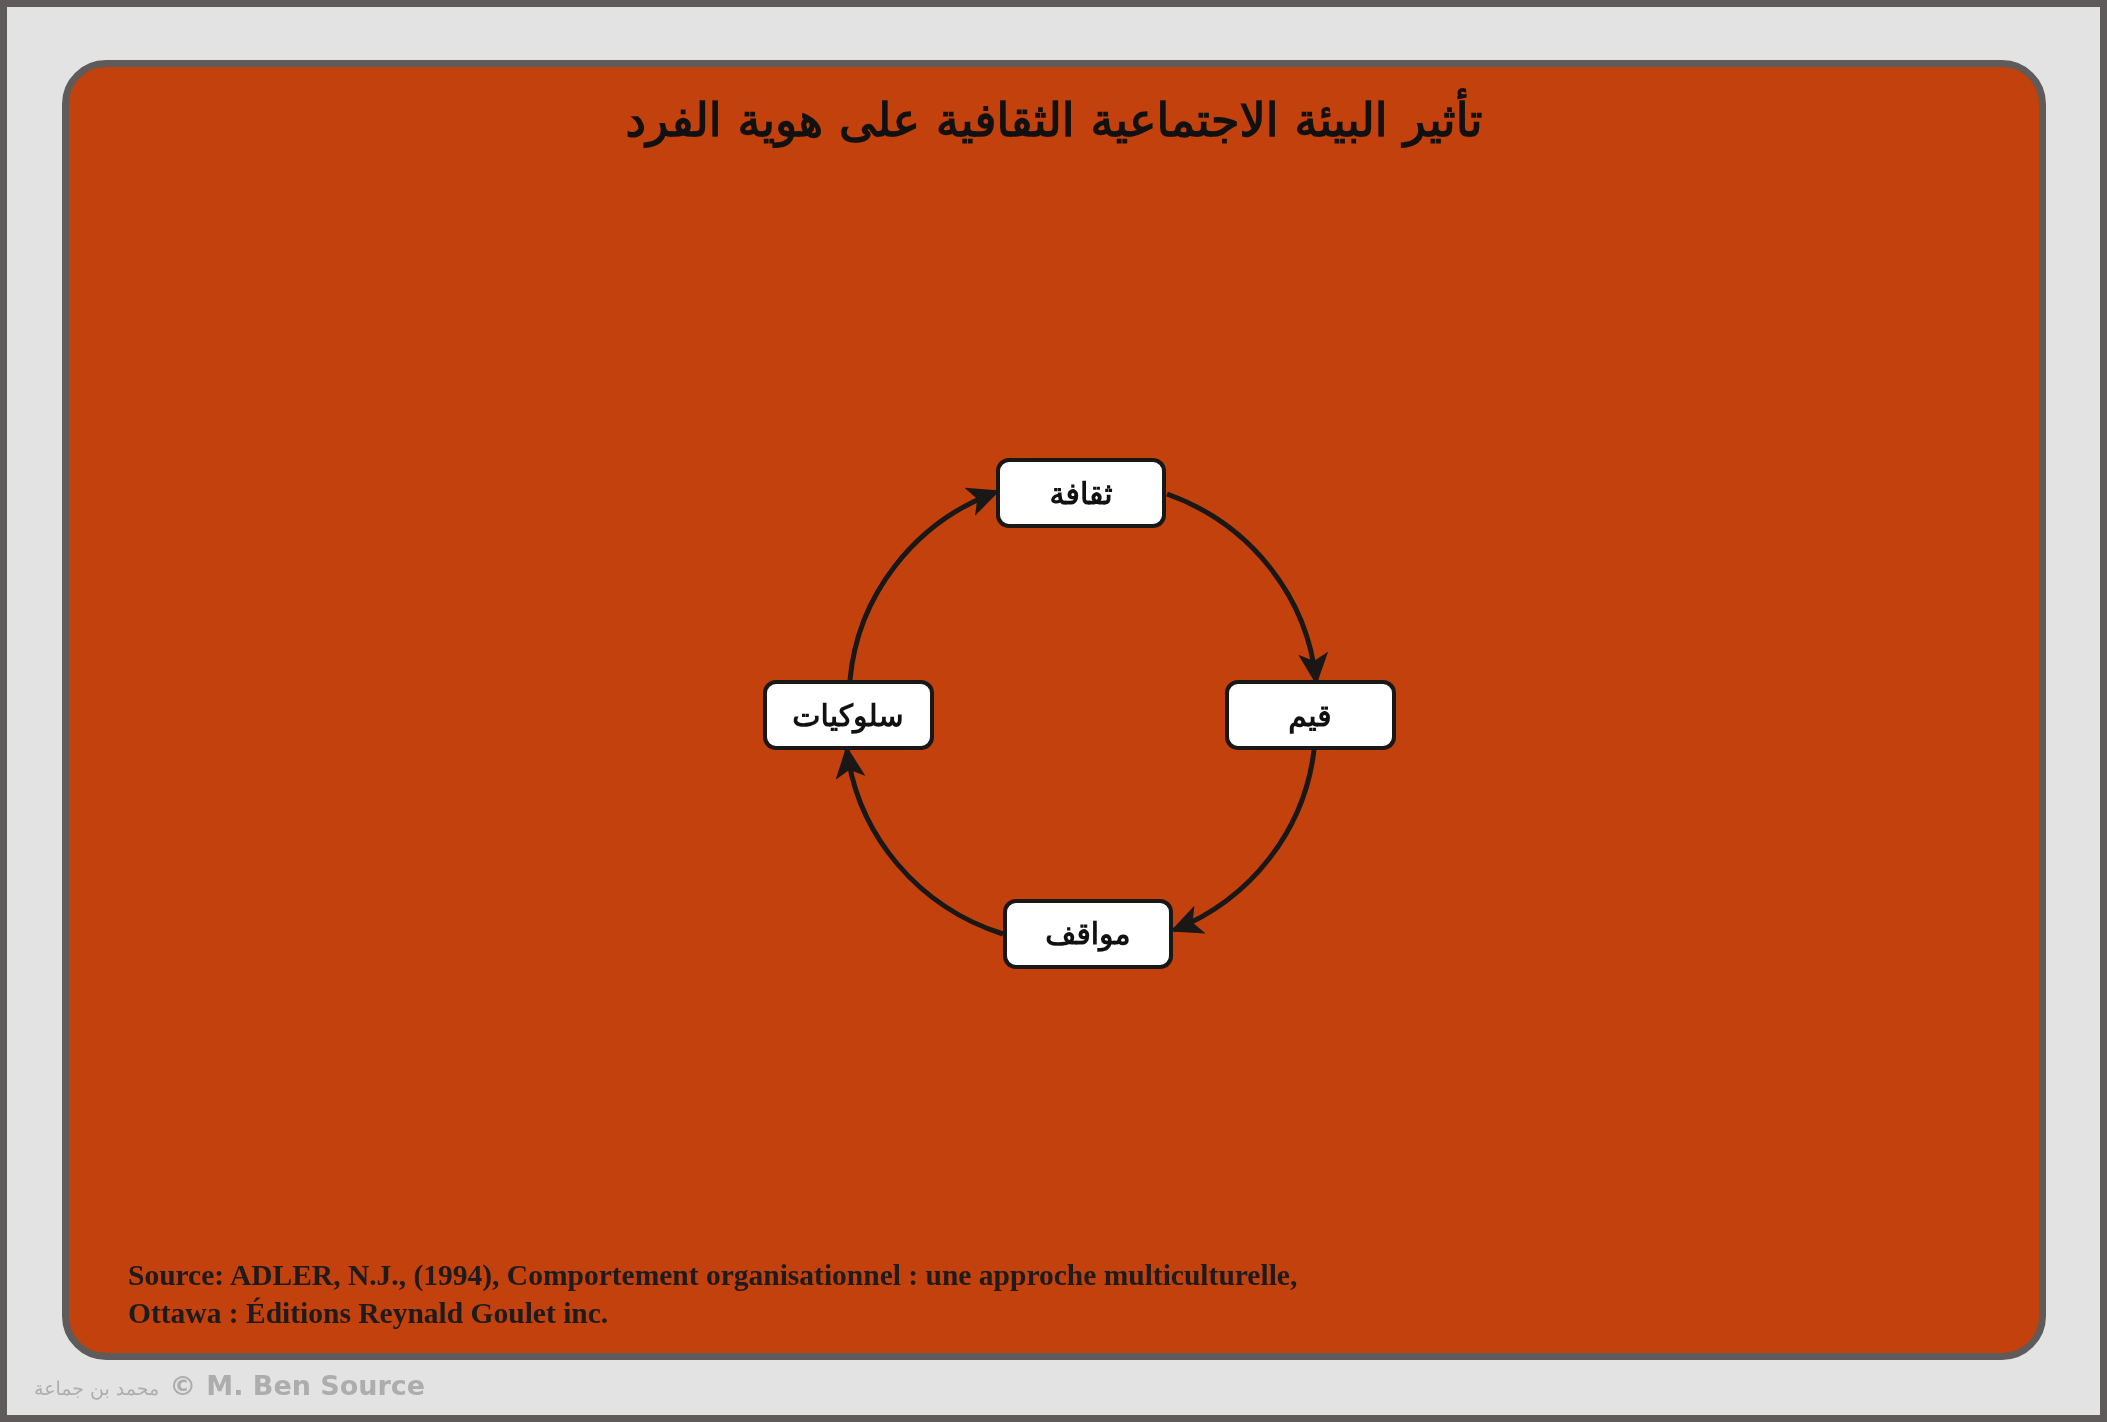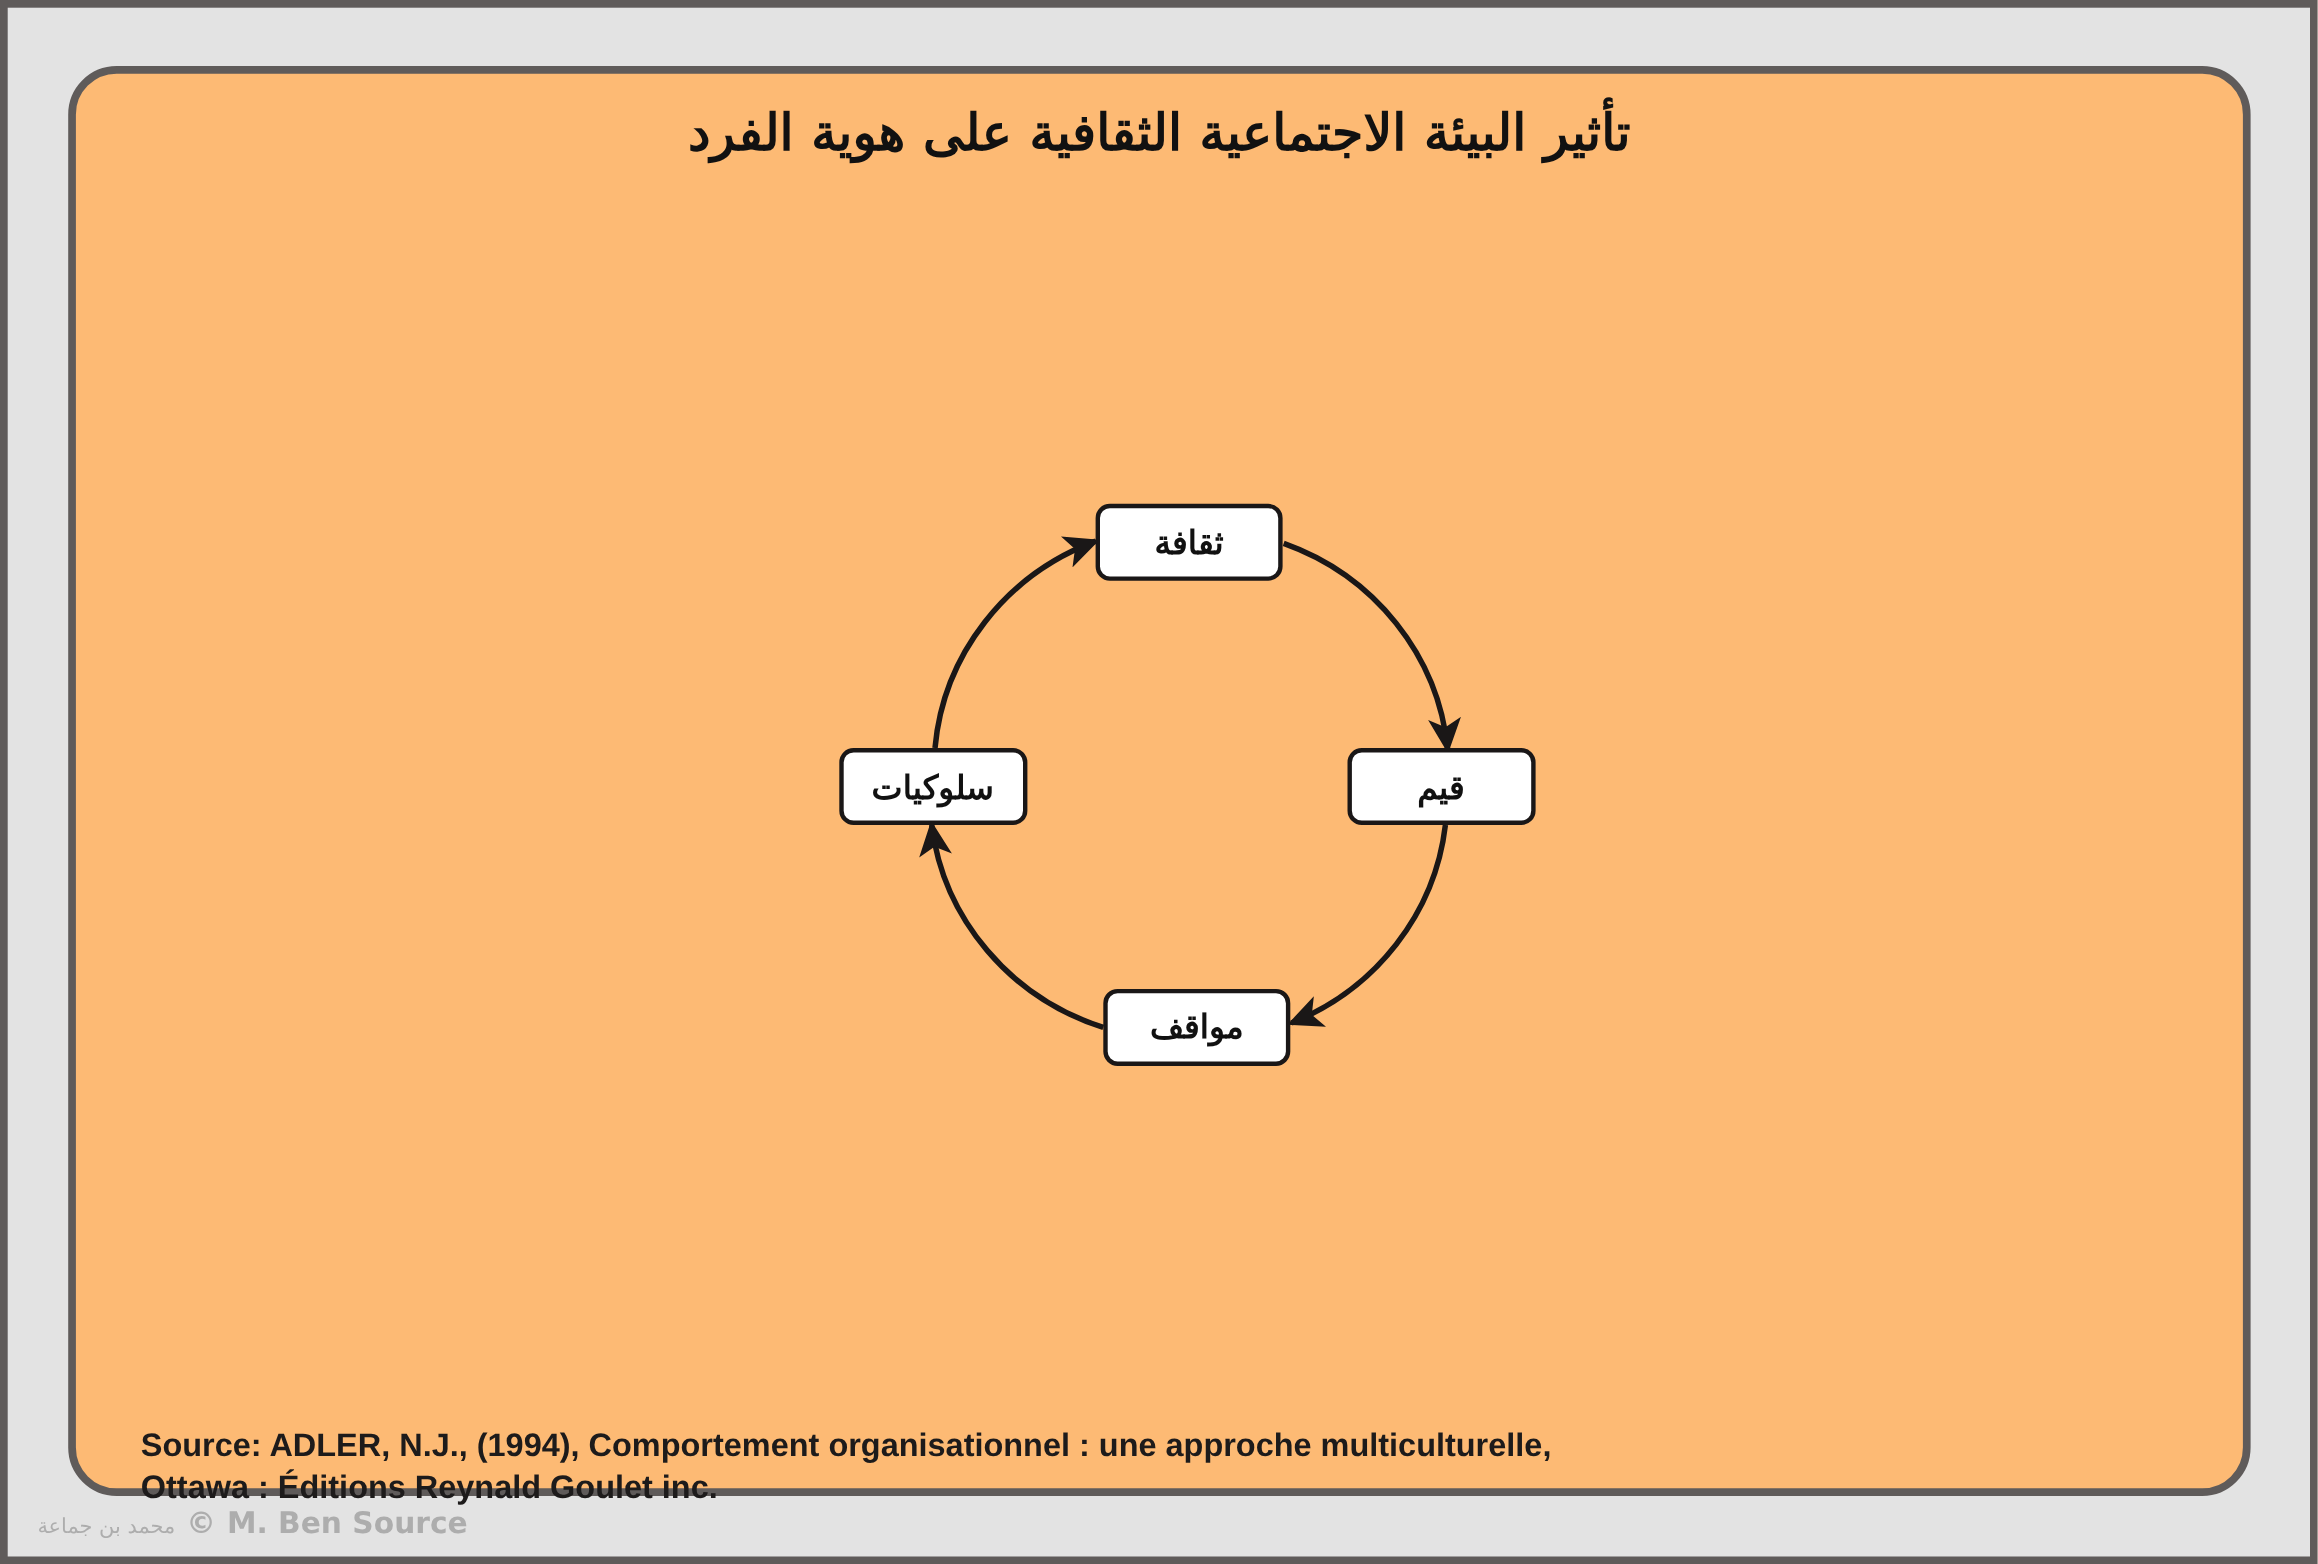--- a/index.html
+++ b/index.html
@@ -22,21 +22,21 @@
       border: 7px solid #5f5b5a;
       background: #e3e3e3;
     }
     .panel {
       position: absolute;
       left: 62px; top: 60px;
       width: 1984px; height: 1300px;
       box-sizing: border-box;
       border: 7px solid #5f5b5a;
       border-radius: 44px;
-      background: #fdba74;
+      background: #c2410c;
     }
     .title {
       position: absolute;
       left: 0; right: 0;
       top: 26px;
       text-align: center;
       direction: rtl;
       font-family: "DejaVu Serif", serif;
       font-weight: bold;
       font-size: 46px;
@@ -130,21 +130,21 @@
       <text class="node-label" x="1088" y="944" text-anchor="middle" direction="rtl">مواقف</text>
     </g>
 
     <g>
       <rect x="765" y="682" width="167" height="66" rx="11" ry="11" fill="#ffffff" stroke="#1a1717" stroke-width="4"></rect>
       <text class="node-label" x="848" y="726" text-anchor="middle" direction="rtl">سلوكيات</text>
     </g>
   </svg>
 </div>
 
-<div class="source" style="left:128px; top:1296px;">
+<div class="source" style="left:128px; top:1256px;font-family:Liberation Serif, serif;">
   <div>Source: ADLER, N.J., (1994), Comportement organisationnel : une approche multiculturelle,</div>
   <div>Ottawa : Éditions Reynald Goulet inc.</div>
 </div>
 
 <div class="watermark">
   <span class="ar">محمد بن جماعة</span>
   <span>©</span>
   <span>M. Ben Source</span>
 </div>
 

